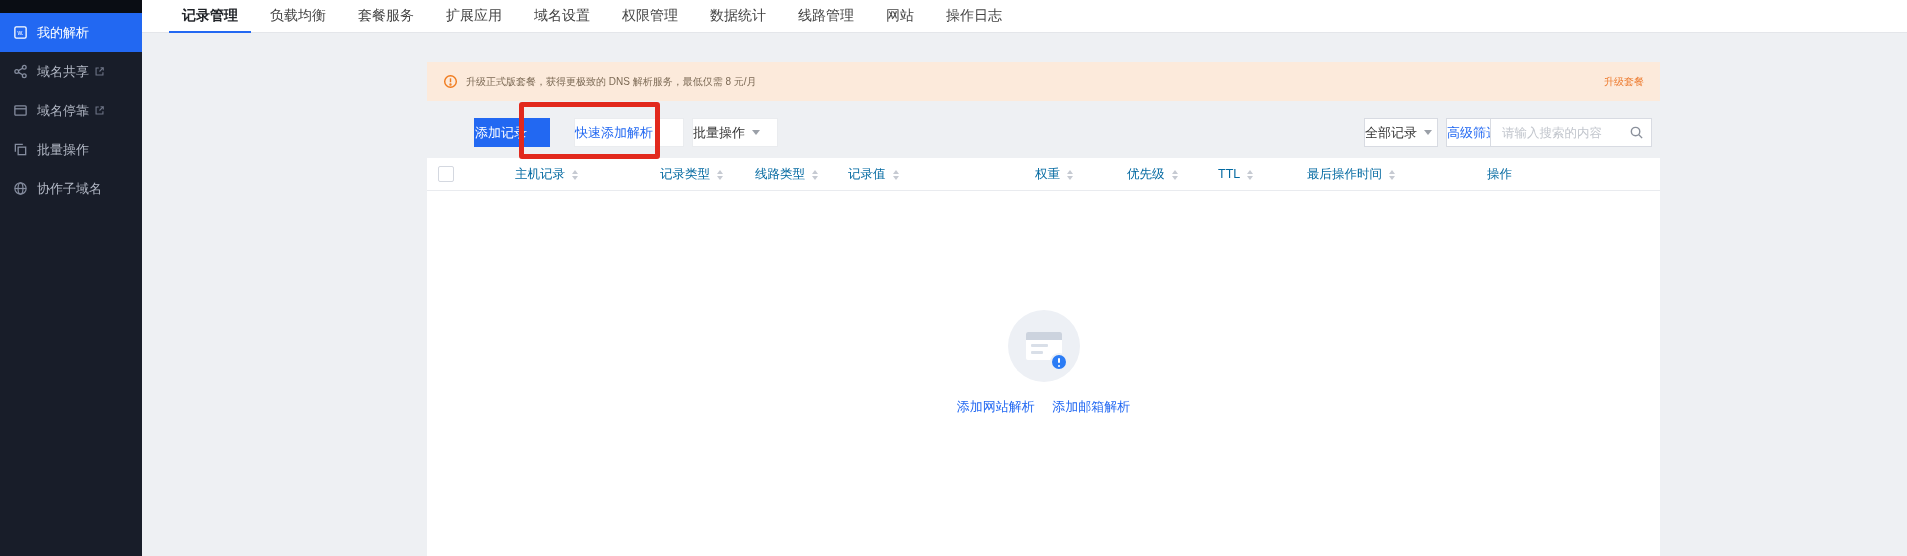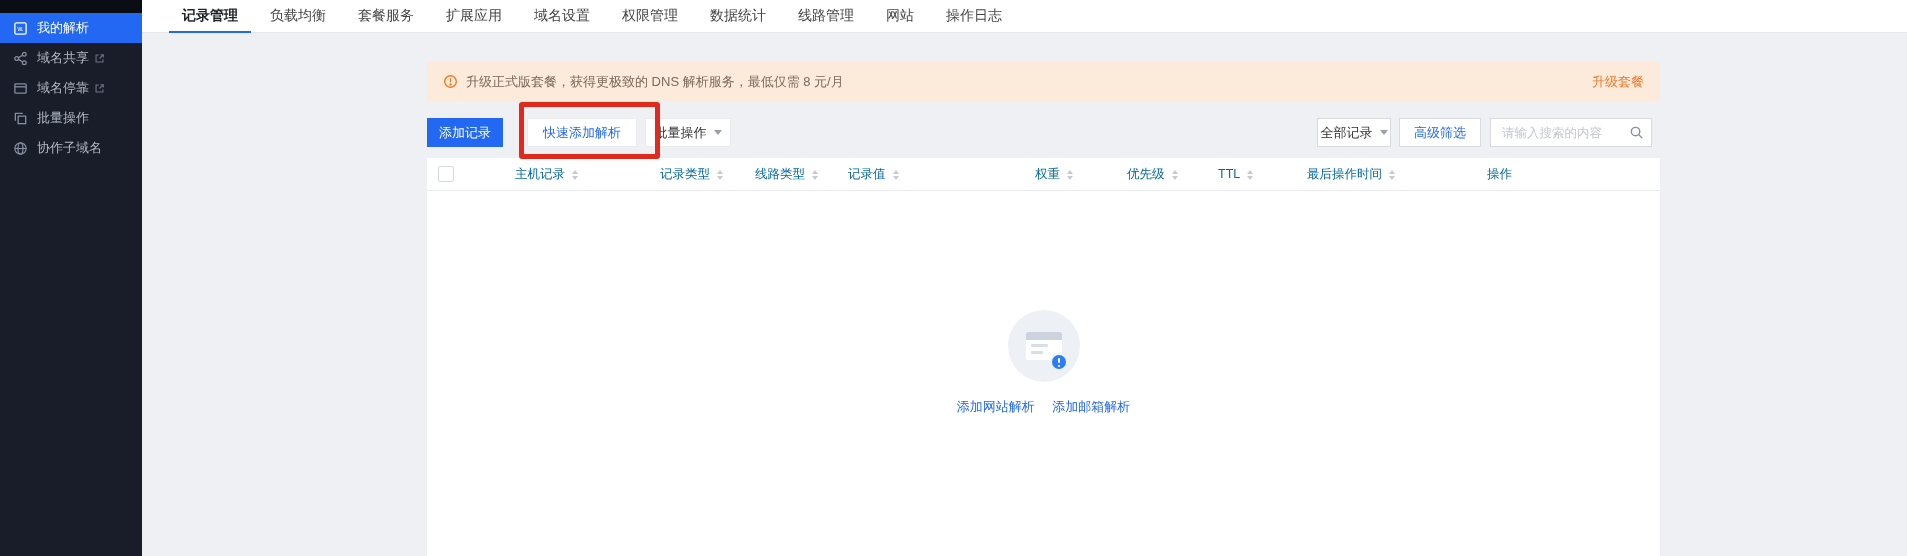--- a/index.html
+++ b/index.html
@@ -9,42 +9,42 @@
     background:#eef0f3;
     position:relative;
     overflow:hidden;
     font-size:13px;
     color:#333;
   }
 
   
   .sidebar { position:absolute; left:0; top:0; width:142px; height:556px; background:#181d29; z-index:2; }
   .sidebar-topstrip { height:13px; background:#0a0d14; }
-  .side-item { height:30px; display:flex; align-items:center; padding:0 10px 0 13px; color:#b3b9c6; font-size:13px; cursor:pointer; white-space:nowrap; }
+  .side-item { height:39px; display:flex; align-items:center; padding:0 10px 0 13px; color:#b3b9c6; font-size:13px; cursor:pointer; white-space:nowrap; }
   .side-item .s-icon { width:15px; height:15px; margin-right:9px; color:#848c9e; flex:none; display:flex; align-items:center; justify-content:center; }
   .side-item.active { background:#2268f2; color:#ffffff; }
   .side-item.active .s-icon { color:#ffffff; }
   .ext-icon { width:11px; height:11px; margin-left:5px; color:#6d7486; display:inline-flex; }
   .s-icon svg, .ext-icon svg { width:100%; height:100%; }
 
   
   .tabbar { position:absolute; left:142px; top:0; width:1765px; height:33px; background:#ffffff; border-bottom:1px solid #e4e6ea; display:flex; align-items:stretch; padding-left:24px; z-index:1; }
   .tab { padding:0 16px; display:flex; align-items:center; font-size:14px; color:#444; cursor:pointer; position:relative; }
   .tab.active { color:#1f2227; font-weight:bold; }
   .tab.active::after { content:""; position:absolute; left:3px; right:3px; bottom:-1px; height:2px; background:#2268f2; }
 
   
-  .banner { position:absolute; left:427px; top:62px; width:1233px; height:39px; background:#fceadb; display:flex; align-items:center; padding:0 16px; font-size:13px; color:#7c6a55; }
+  .banner { position:absolute; left:427px; top:62px; width:1233px; height:39px; background:#fceadb; display:flex; align-items:center; padding:0 16px; font-size:10px; color:#7c6a55; }
   .info-icon { width:15px; height:15px; margin-right:8px; color:#f07b1d; flex:none; }
   .info-icon svg { width:100%; height:100%; }
   .banner-action { margin-left:auto; color:#ed7b2f; cursor:pointer; }
 
   
   .toolbar { position:absolute; left:427px; top:118px; width:1233px; height:29px; }
-  .tbtn { position:absolute; top:0; height:29px; display:flex; align-items:center; justify-content:center; font-size:13px; cursor:pointer; background:#fff; border:1px solid #eaecef; color:#333; }
+  .tbtn { position:absolute; top:0; height:29px; display:flex; align-items:center; font-size:13px; cursor:pointer; background:#fff; border:1px solid #eaecef; color:#333;margin-left:47px; }
   .btn-add { left:0; width:76px; background:#2268f2; border-color:#2268f2; color:#fff; }
   .btn-quick { left:100px; width:110px; color:#2268f2; }
   .btn-batch { left:218px; width:86px; }
   .btn-all { left:890px; width:74px; border-color:#d8dbe2; }
   .btn-adv { left:972px; width:82px; border-color:#d8dbe2; color:#2268f2; }
   .caret { width:0; height:0; border-left:4px solid transparent; border-right:4px solid transparent; border-top:5px solid #9ba0a8; margin-left:7px; }
   .searchbox { position:absolute; left:1063px; top:0; width:162px; height:29px; background:#fff; border:1px solid #d8dbe2; display:flex; align-items:center; padding:0 7px 0 11px; }
   .searchbox input { flex:1; min-width:0; border:none; outline:none; font-size:12.5px; color:#333; font-family:"Liberation Sans", sans-serif; background:transparent; }
   .searchbox input::placeholder { color:#c2c6cd; }
   .search-icon { width:15px; height:15px; color:#8a909b; flex:none; }

